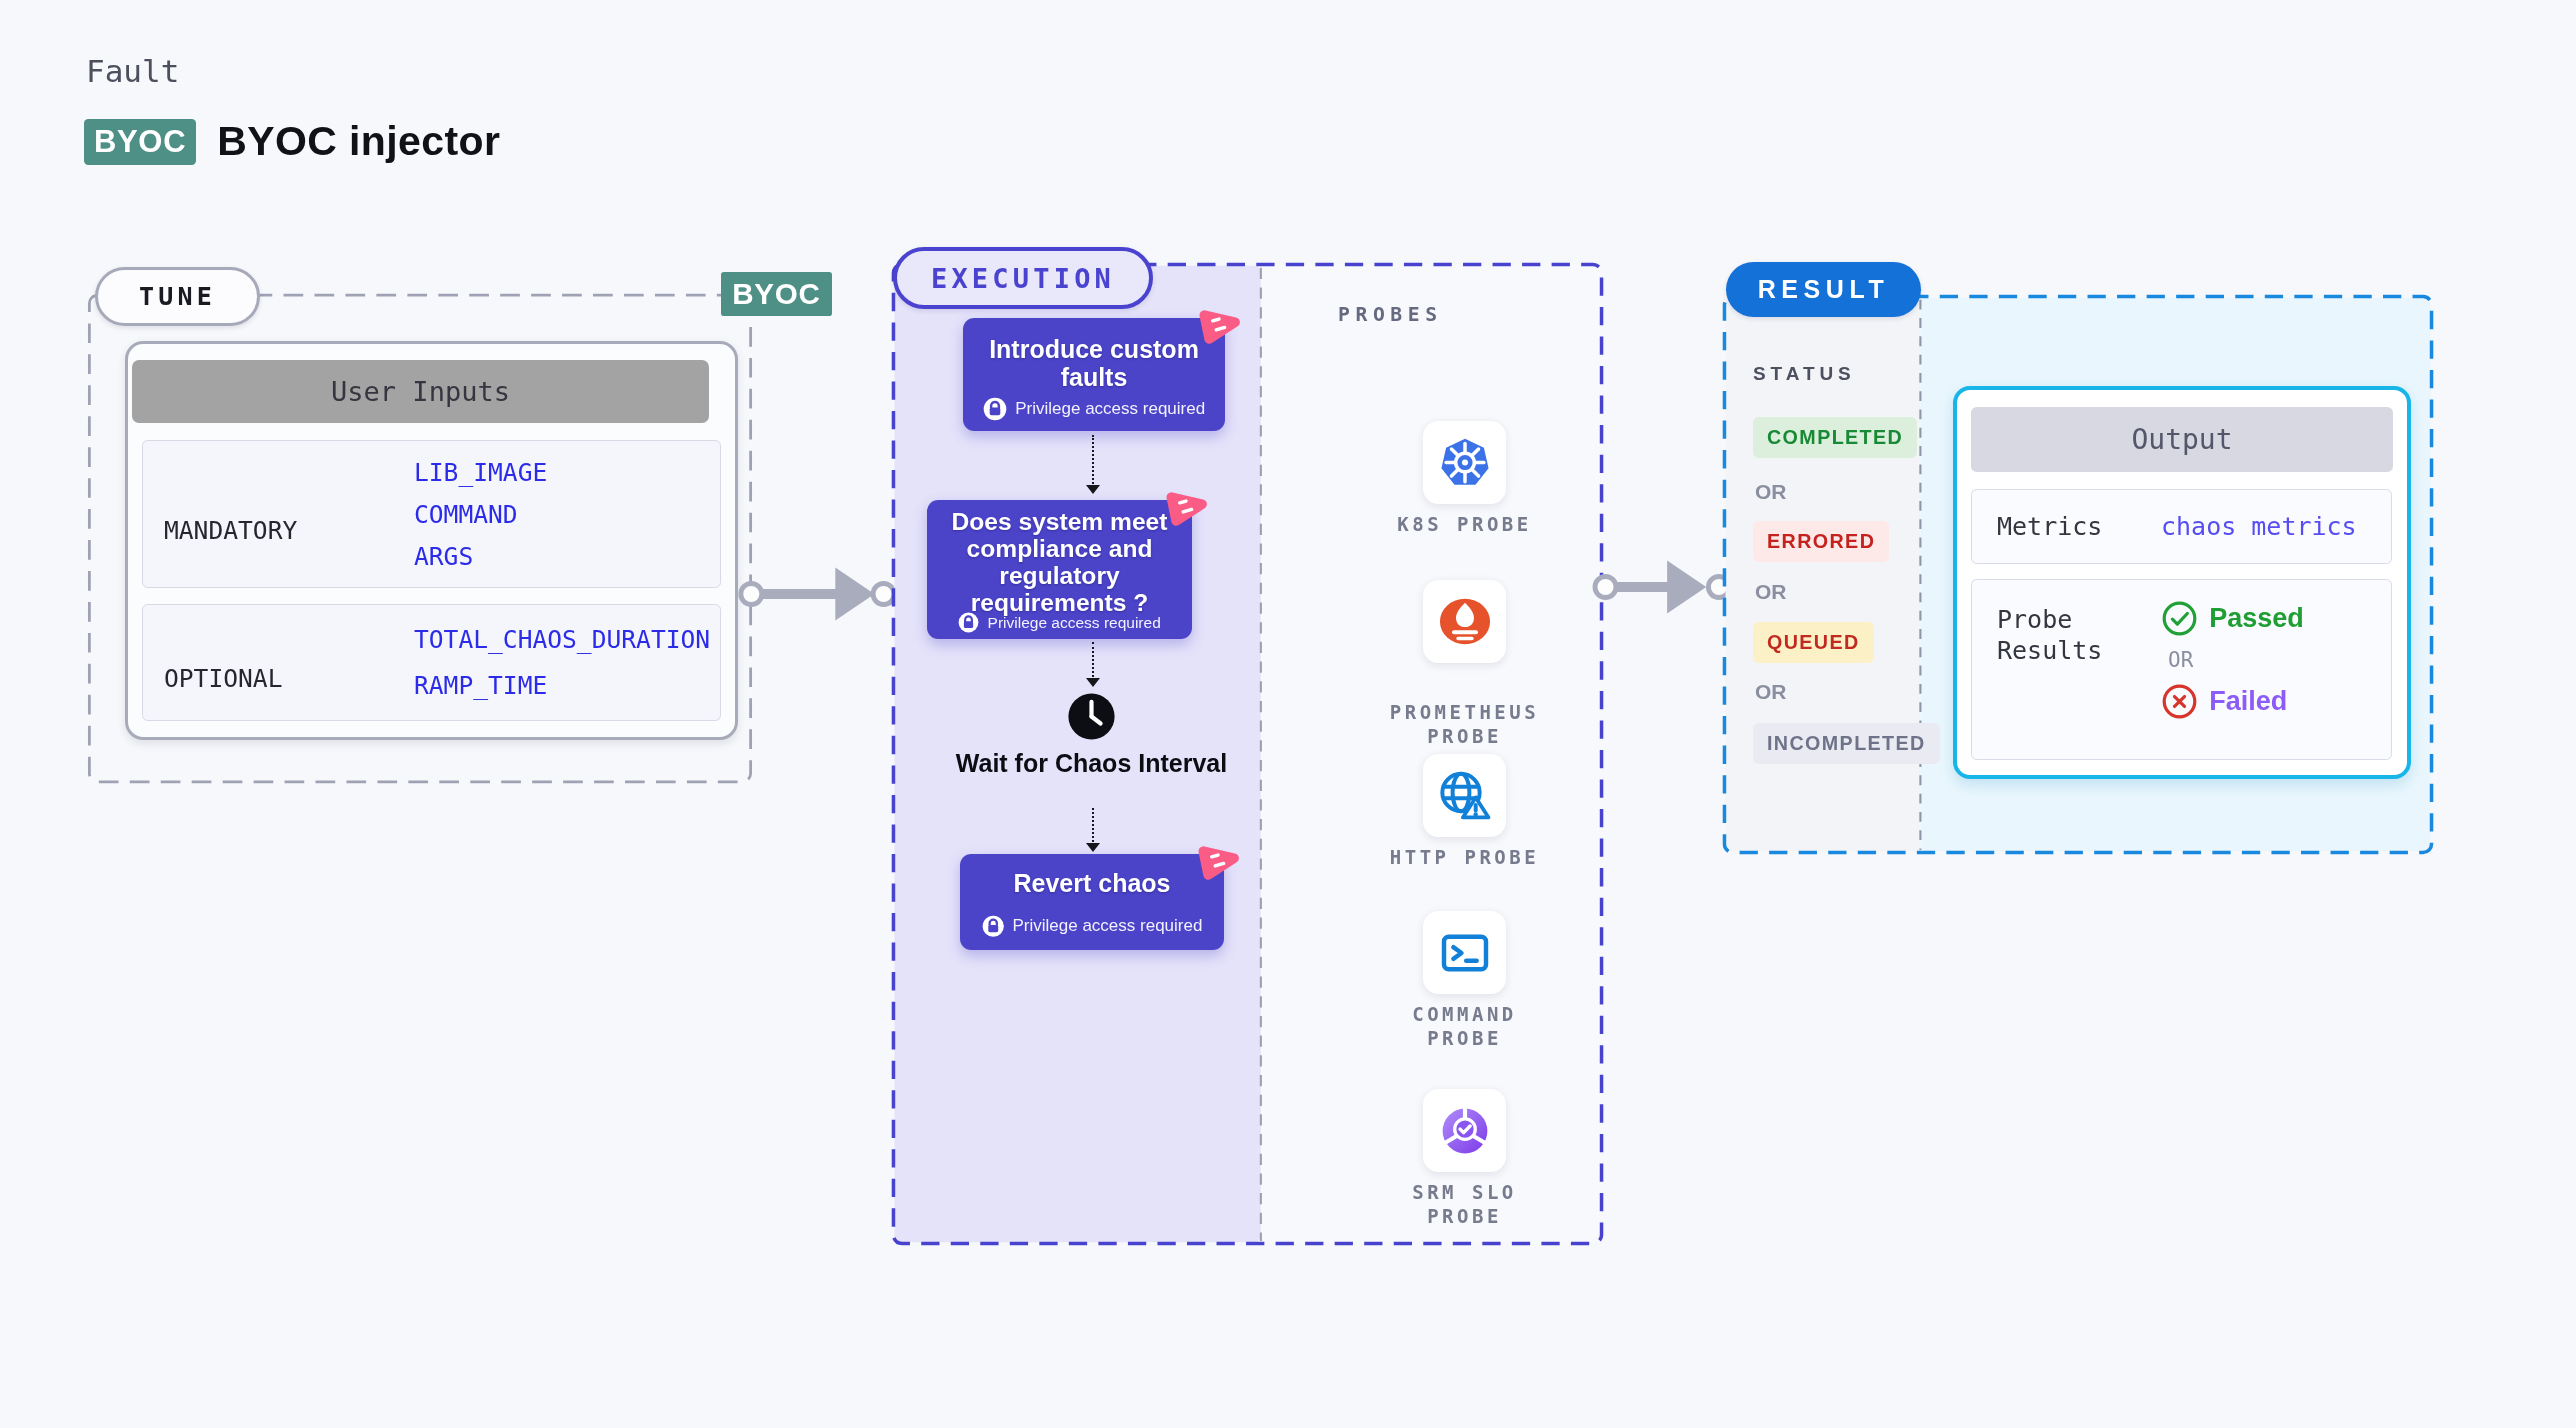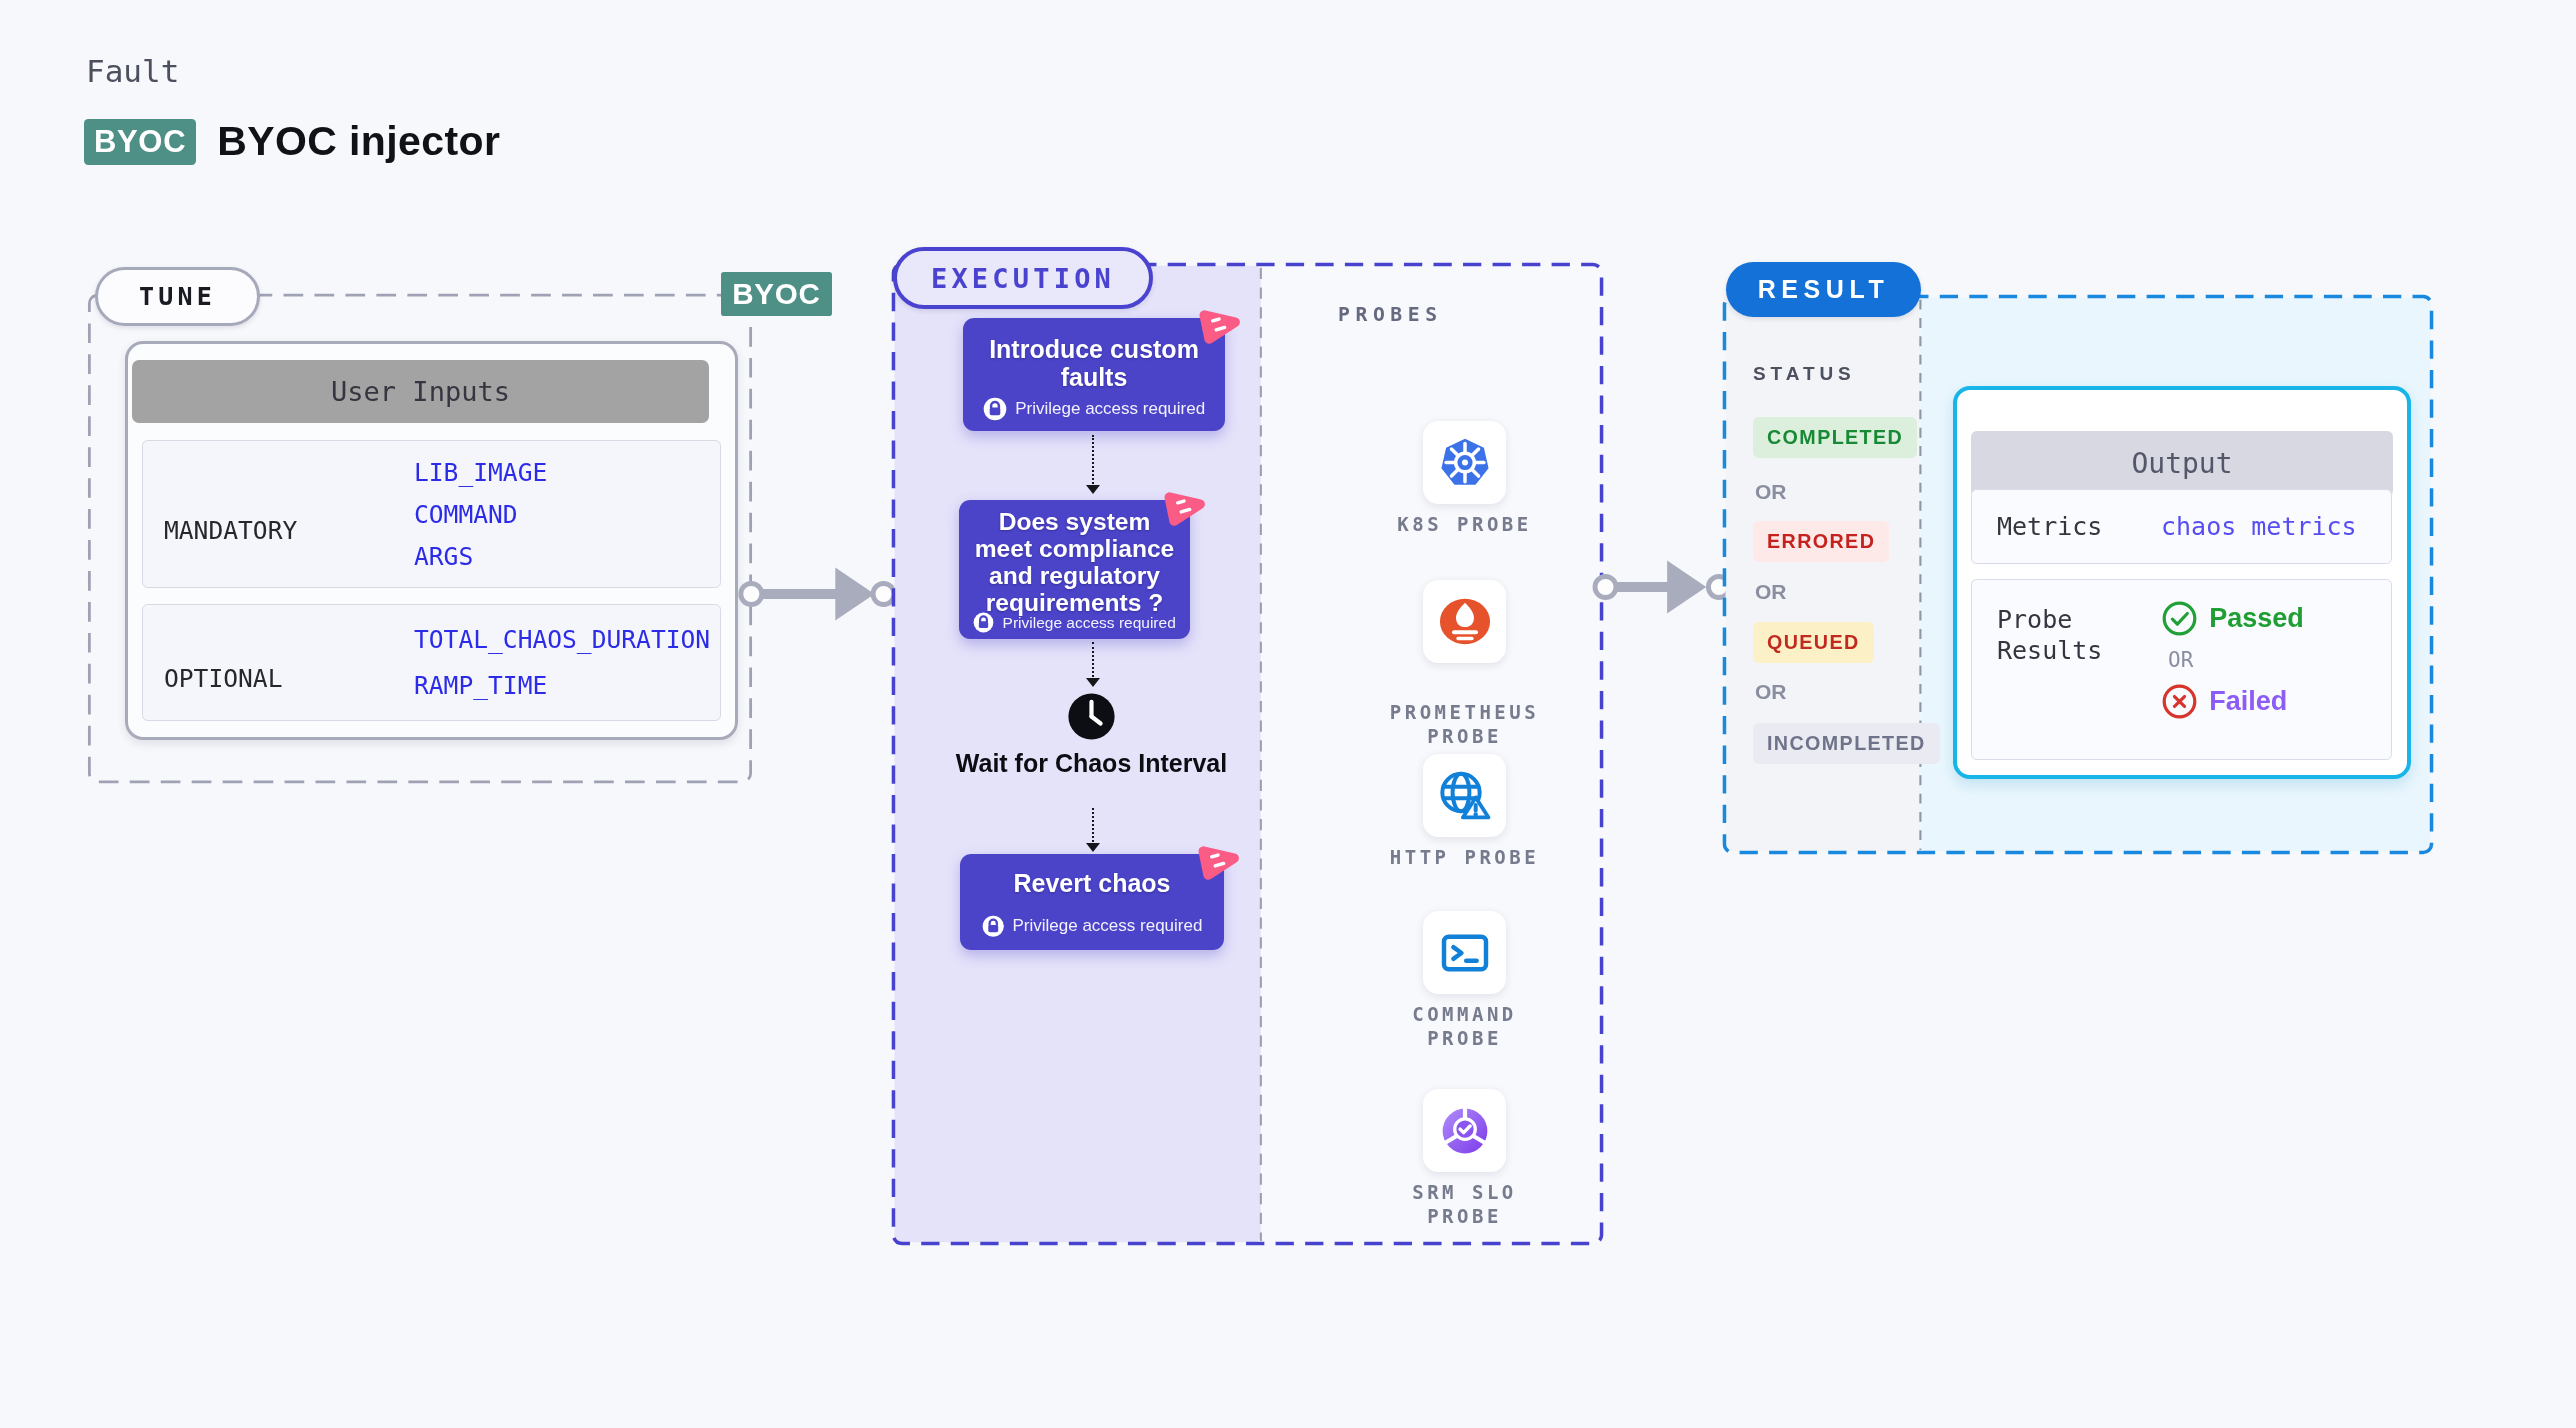--- a/index.html
+++ b/index.html
@@ -73,21 +73,21 @@
                 border-radius:5.6px;font-weight:bold;font-size:19.7px;letter-spacing:1.4px;text-align:center;}
   .st-completed{background:#DCEFDD;color:#188934;}
   .st-errored{background:#FCE9E8;color:#C5221F;}
   .st-queued{background:#FBF0C6;color:#C02A21;}
   .st-incompleted{background:#EAEBF2;color:#6F7389;}
   .or-label{left:1755px;font-weight:bold;font-size:21px;color:#8A8EA0;}
 
   .output-card{left:1953px;top:386px;width:450px;height:385px;background:#fff;
                border:4.2px solid #18B5E8;border-radius:17px;box-shadow:0 5.6px 12.7px rgba(24,140,190,.18);}
   .output-header{left:14px;top:17px;width:422px;height:65px;background:#D8D8E2;border-radius:5.6px;
-                 display:flex;align-items:center;justify-content:center;font-size:28px;color:#54576A;margin-top:24px;}
+                 display:flex;align-items:center;justify-content:center;font-size:28px;color:#54576A;}
   .output-row{background:#FAFBFE;border:1.4px solid #D9DBE8;border-radius:5.6px;}
   .metrics-row{left:14px;top:99px;width:419px;height:73px;}
   .probe-results-row{left:14px;top:189px;width:419px;height:179px;}
   .output-label{position:absolute;left:25px;font-size:25px;color:#34363F;line-height:31px;}
   .metrics-label{top:0;height:100%;display:flex;align-items:center;}
   .metrics-value{position:absolute;left:189px;top:0;height:100%;display:flex;align-items:center;
                  font-size:25px;color:#574DF2;}
   .probe-results-label{top:24px;width:127px;}
   .pr-results{position:absolute;left:189px;top:19.7px;display:flex;flex-direction:column;}
   .pr-line{display:flex;align-items:center;gap:11.3px;}
@@ -158,21 +158,21 @@
         <circle cx="17" cy="17" r="16" fill="#fff"></circle>
         <path d="M11.5 16 v-3.5 a5.5 5.5 0 0 1 11 0 V16" fill="none" stroke="#4B43C8" stroke-width="3.5"></path>
         <rect x="9.5" y="15" width="15" height="11" rx="2.5" fill="#4B43C8"></rect>
       </svg>
       <span class="privilege-text">Privilege access required</span>
     </div>
   </div>
 
   <div class="dotted-connector" style="left:1092px;top:435px;height:49px;"></div>
 
-  <div class="abs exec-card" style="left:959px;top:500px;width:231px;height:139px;">
+  <div class="abs exec-card" style="left:927px;top:500px;width:265px;height:139px;">
     <svg class="pink-corner" viewBox="0 0 66 62">
       <polygon points="12,17 56,27 19,51" fill="#FA5C86" stroke="#FA5C86" stroke-width="14" stroke-linejoin="round"></polygon>
       <line x1="24" y1="25" x2="33" y2="22.5" stroke="#fff" stroke-width="5" stroke-linecap="round"></line>
       <line x1="29" y1="38" x2="41" y2="34.5" stroke="#fff" stroke-width="5" stroke-linecap="round"></line>
     </svg>
     <div class="card-title" style="padding-top:8.4px;font-size:24.6px;line-height:27px;">Does system meet compliance and regulatory requirements ?</div>
     <div class="privilege-row" style="bottom:5.6px;">
       <svg width="21" height="21" viewBox="0 0 34 34">
         <circle cx="17" cy="17" r="16" fill="#fff"></circle>
         <path d="M11.5 16 v-3.5 a5.5 5.5 0 0 1 11 0 V16" fill="none" stroke="#4B43C8" stroke-width="3.5"></path>

